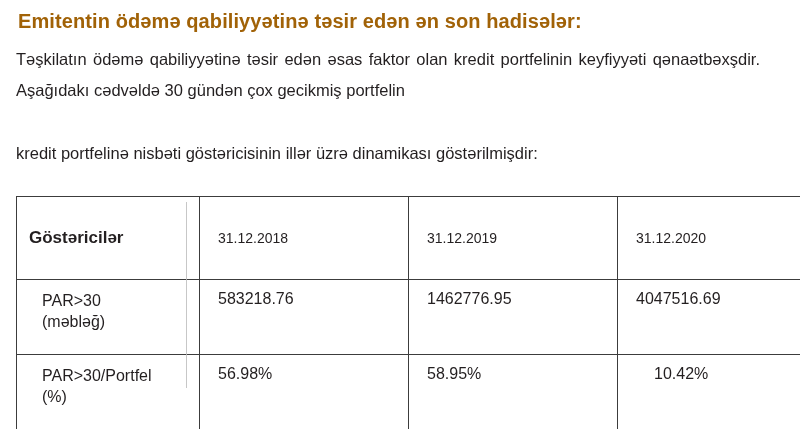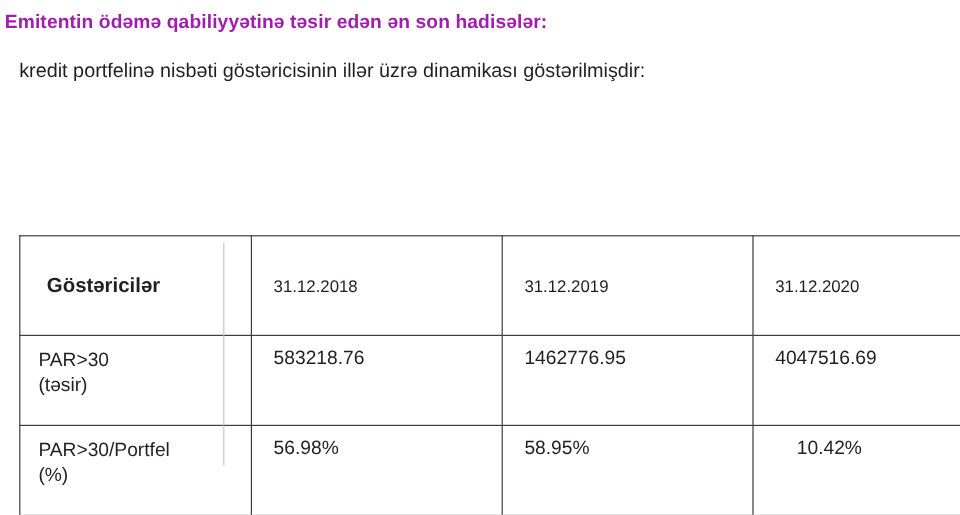--- a/index.html
+++ b/index.html
@@ -16,42 +16,43 @@
   }
   .page {
     position: relative;
     width: 800px;
     height: 429px;
     box-sizing: border-box;
     padding: 0;
   }
   .heading {
     position: absolute;
-    left: 4px;
+    left: 18px;
     top: 10px;
     width: 740px;
-    font-size: 16px;
+    font-size: 20px;
     font-weight: bold;
     letter-spacing: 0.1px;
-    color: #a21caf;
+    color: #a16207;
   }
   .body-par {
     position: absolute;
     left: 16px;
     top: 44px;
     width: 744px;
     font-size: 16.5px;
     line-height: 31px;
     text-align: justify;
     text-justify: inter-word;
     color: #231f20;
   }
   .body-par .last-line {
     display: block;
     text-align: left;
+    margin-top: 32px;
   }
 
   table.data {
     position: absolute;
     left: 16px;
     top: 196px;
     width: 740px;
     border-collapse: collapse;
     table-layout: fixed;
     font-size: 16px;
@@ -69,32 +70,32 @@
 
   
   tr.head td {
     height: 62px;
     vertical-align: middle;
     font-size: 14px;
   }
   tr.head td.c0 {
     font-weight: bold;
     font-size: 17px;
-    padding-left: 22px;
+    padding-left: 12px;
   }
   tr.head td.c1, tr.head td.c2, tr.head td.c3 {
     padding-left: 18px;
   }
 
   
   tr.row td {
     height: 54px;
   }
   tr.row td.c0 {
-    padding-left: 15px;
+    padding-left: 25px;
     line-height: 21px;
   }
   tr.row td.c1, tr.row td.c2, tr.row td.c3 {
     padding-left: 18px;
   }
   tr.row td.pct-mid {
     padding-left: 36px;
   }
 
   .val-sub {
@@ -121,36 +122,37 @@
   }
 </style>
 </head>
 <body>
 
 <div class="page">
 
   <div class="heading">Emitentin ödəmə qabiliyyətinə təsir edən ən son hadisələr:</div>
 
   <div class="body-par">
+    <span>Təşkilatın ödəmə qabiliyyətinə təsir edən əsas faktor olan kredit portfelinin keyfiyyəti qənaətbəxşdir. Aşağıdakı cədvəldə 30 gündən çox gecikmiş portfelin</span>
     <span class="last-line">kredit portfelinə nisbəti göstəricisinin illər üzrə dinamikası göstərilmişdir:</span>
   </div>
 
   <table class="data">
     <tbody>
       <tr class="head">
         <td class="c0">Göstəricilər</td>
         <td class="c1">31.12.2018</td>
         <td class="c2">31.12.2019</td>
         <td class="c3">31.12.2020</td>
       </tr>
 
       <tr class="row">
         <td class="c0">
           <span class="val-sub">PAR&gt;30</span>
-          <span class="val-sub">(təsir)</span>
+          <span class="val-sub">(məbləğ)</span>
         </td>
         <td class="c1">583218.76</td>
         <td class="c2">1462776.95</td>
         <td class="c3">4047516.69</td>
       </tr>
 
       <tr class="row">
         <td class="c0">
           <span class="val-sub">PAR&gt;30/Portfel</span>
           <span class="val-sub">(%)</span>

